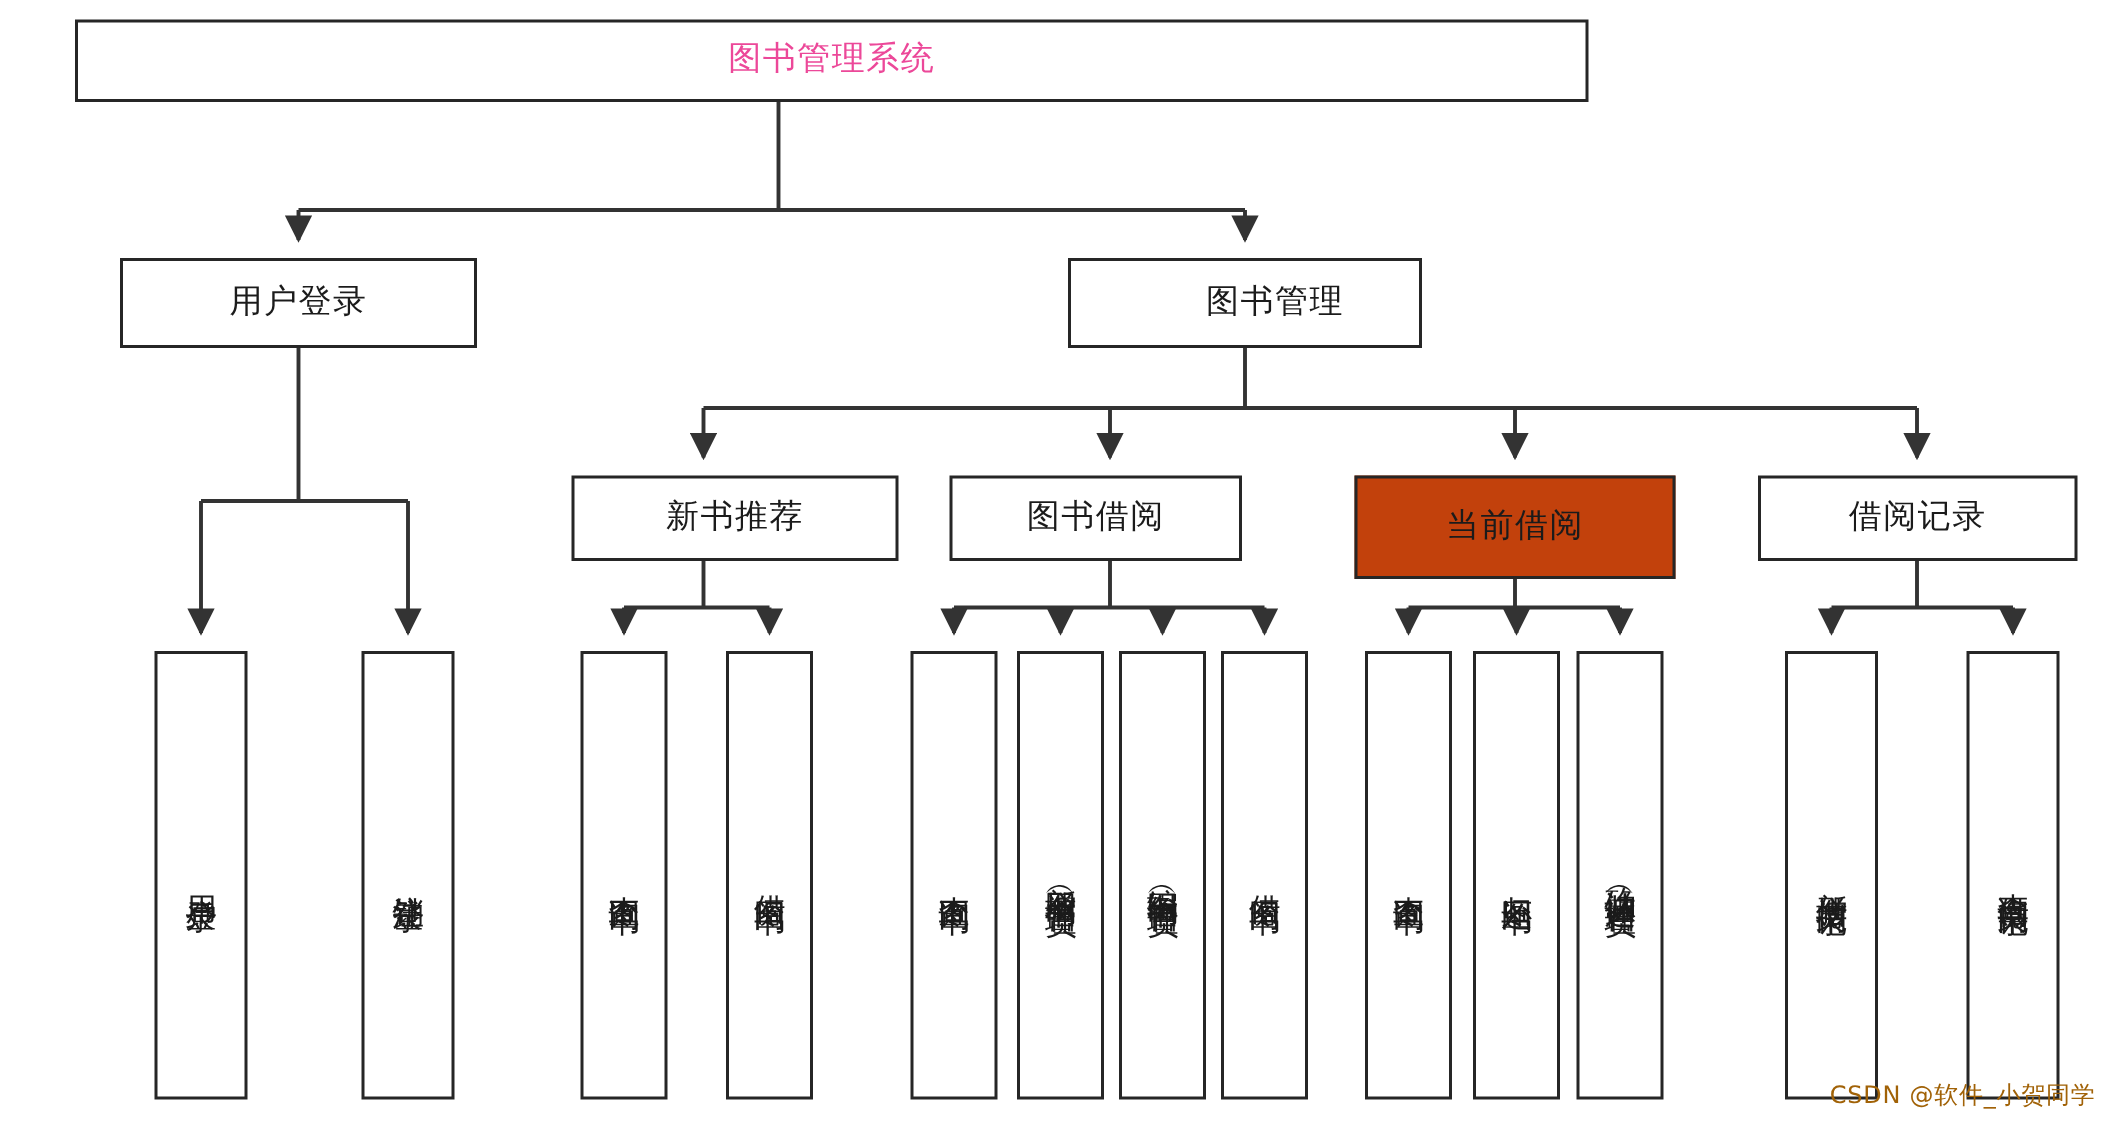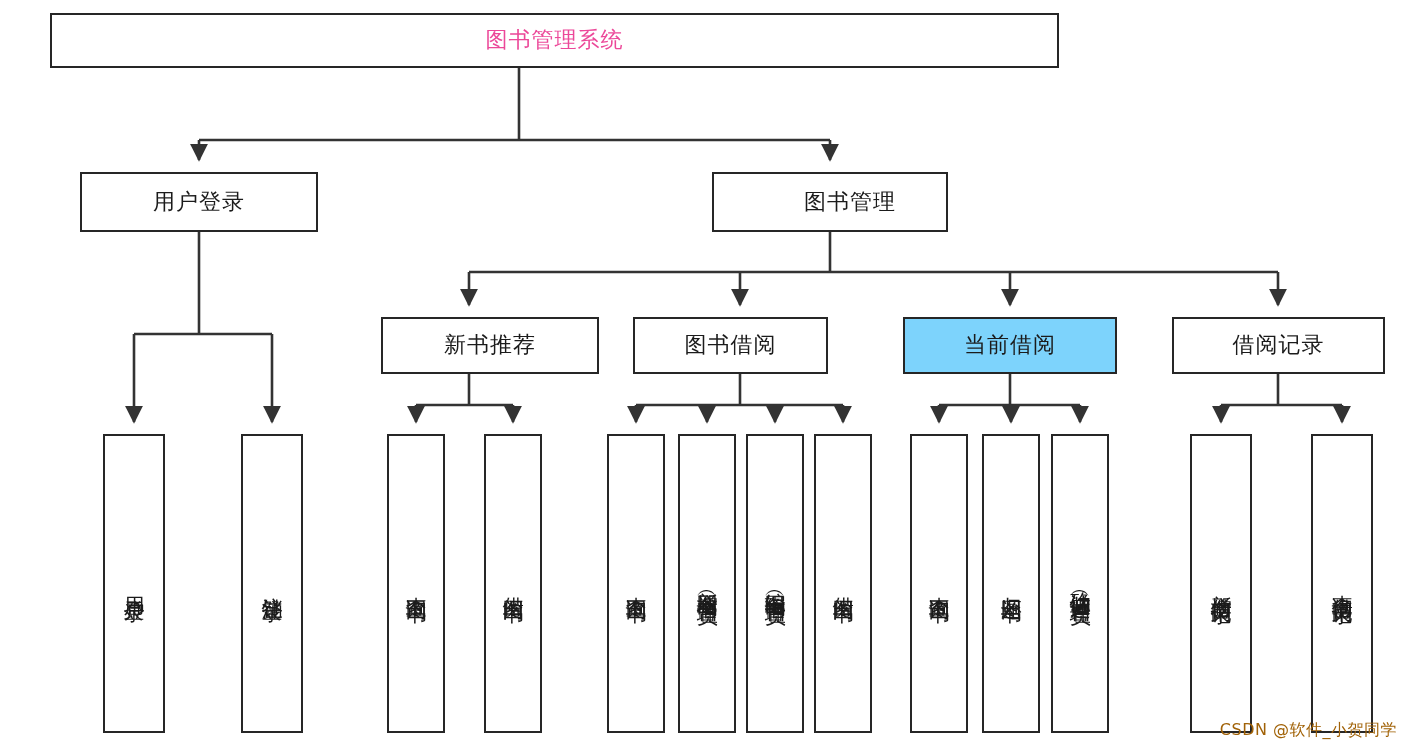--- a/index.html
+++ b/index.html
@@ -129,21 +129,21 @@
   <div class="node horiz" id="n-l2-1" style="left: 712px; top: 172px; width: 236px; height: 60px; border-color: rgb(38, 38, 38); background: rgb(255, 255, 255); color: rgb(27, 27, 27); padding-left: 40px;">
     <span>图书管理</span>
   </div>
 
   <div class="node horiz" id="n-l3-0" style="left: 361px; top: 317px; width: 218px; height: 57px; border-color: rgb(38, 38, 38); background: rgb(255, 255, 255); color: rgb(27, 27, 27); margin-left: 20px;">
     <span>新书推荐</span>
   </div>
   <div class="node horiz" id="n-l3-1" style="left: 633px; top: 317px; width: 195px; height: 57px; border-color: rgb(38, 38, 38); background: rgb(255, 255, 255); color: rgb(27, 27, 27);">
     <span>图书借阅</span>
   </div>
-  <div class="node horiz" id="n-l3-2" style="left: 903px; top: 317px; width: 214px; height: 57px; border-color: rgb(38, 38, 38); background: #7dd3fc; color: rgb(27, 27, 27);">
+  <div class="node horiz" id="n-l3-2" style="left: 903px; top: 317px; width: 214px; height: 69px; border-color: rgb(38, 38, 38); background: #c2410c; color: rgb(27, 27, 27);">
     <span>当前借阅</span>
   </div>
   <div class="node horiz" id="n-l3-3" style="left: 1172px; top: 317px; width: 213px; height: 57px; border-color: rgb(38, 38, 38); background: rgb(255, 255, 255); color: rgb(27, 27, 27); justify-content: center;">
     <span>借阅记录</span>
   </div>
 
   <div class="node vert" id="n-leaf-0" style="left: 103px; top: 434px; width: 62px; height: 299px; border-color: rgb(38, 38, 38); background: rgb(255, 255, 255); color: rgb(27, 27, 27);">
     <span class="vtext">用户登录</span>
   </div>
   <div class="node vert" id="n-leaf-1" style="left: 241px; top: 434px; width: 62px; height: 299px; border-color: rgb(38, 38, 38); background: rgb(255, 255, 255); color: rgb(27, 27, 27);">

